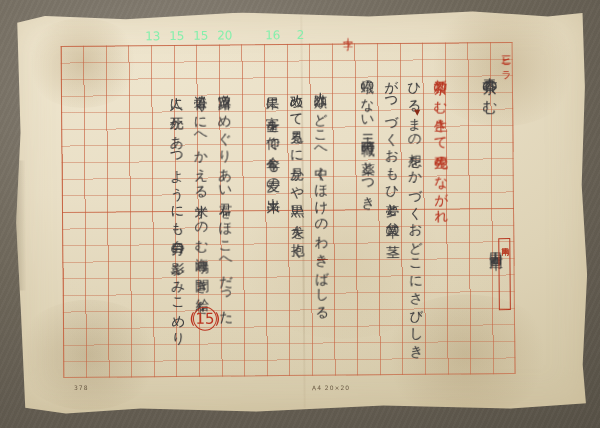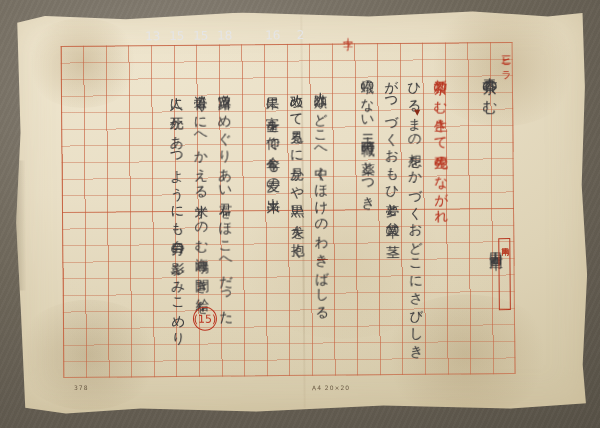--- a/index.html
+++ b/index.html
@@ -85,23 +85,23 @@
   .small{font-size:10px;}
 
   
   .hand{ filter:blur(.15px); }
   .hand.pencil{text-shadow:0 0 .6px rgba(60,60,60,.35);}
   .hand.red{text-shadow:0 0 .7px rgba(184,52,31,.35);}
 
   
   .circle{
     position:absolute;border:1.6px solid #bb3420;border-radius:50%;
-    color:#bb3420;font-size:11px;display:flex;align-items:center;justify-content:center;
+    color:#bb3420;font-size:15px;display:flex;align-items:center;justify-content:center;
   }
-  .redmark{position:absolute;color:#e5e5e5;font-size:12px;}
+  .redmark{position:absolute;color:#86efac;font-size:12px;}
   .seal{position:absolute;border:1.4px solid #b83a22;color:#b83a22;
     font-size:8px;line-height:1.05;padding:2px 1px;writing-mode:vertical-rl;text-orientation:upright;}
   .caret{position:absolute;color:#8a2a16;font-size:12px;}
 </style>
 </head>
 <body>
 
 <div id="shot">
   <div class="board"></div>
 
@@ -135,21 +135,21 @@
     <div class="col hand pencil body" style="right:186px;top:38px;">人類はどこへ中くほけのわきばしる</div>
     <div class="col hand pencil body" style="right:210px;top:40px;">改めて見るに見かや黒い犬を抱く</div>
     <div class="col hand pencil body" style="right:234px;top:42px;">果に富士を仰で今年も麦の出来</div>
     <div class="col hand pencil body" style="right:282px;top:40px;">道路つめぐりあい君をほゝこへだった</div>
     <div class="col hand pencil body" style="right:306px;top:40px;">遺骨くにへかえる米すのむ海鳴り聞き給を</div>
     <div class="col hand pencil body" style="right:330px;top:42px;">人に死かあつようにも自分の影ふみこめり</div>
 
     <div class="col hand red small" style="right:160px;top:-14px;">十字</div>
     <div class="redmark" style="right:208px;top:-16px;">2</div>
     <div class="redmark" style="right:232px;top:-16px;">16</div>
-    <div class="redmark" style="right:280px;top:-16px;">18</div>
+    <div class="redmark" style="right:280px;top:-16px;">20</div>
     <div class="redmark" style="right:304px;top:-16px;">15</div>
     <div class="redmark" style="right:328px;top:-16px;">15</div>
     <div class="redmark" style="right:352px;top:-16px;">13</div>
     <div class="circle" style="right:298px;top:262px;width:22px;height:22px;">(15)</div>
 
     <div class="caret" style="right:93px;top:62px;">▾</div>
     <div class="caret" style="right:186px;top:208px;">—</div>
 
     <div class="seal" style="right:4px;top:196px;height:66px;">内田南草</div>
   </div>

